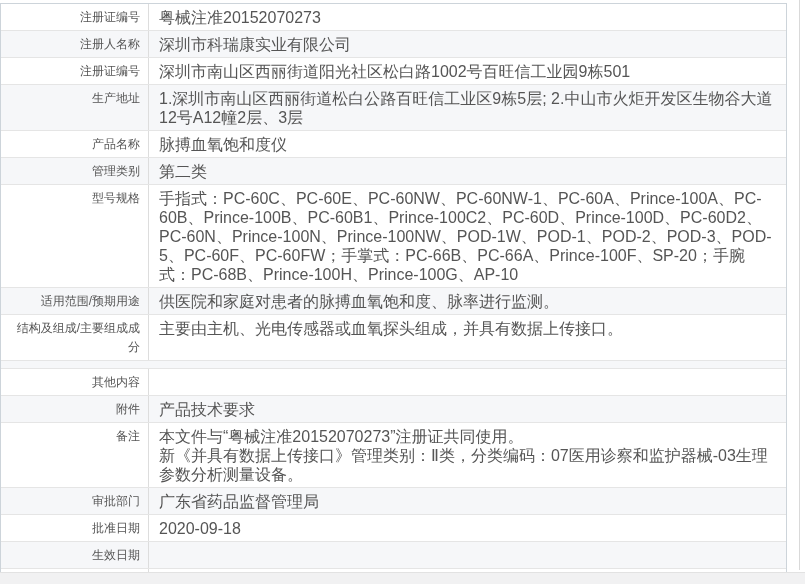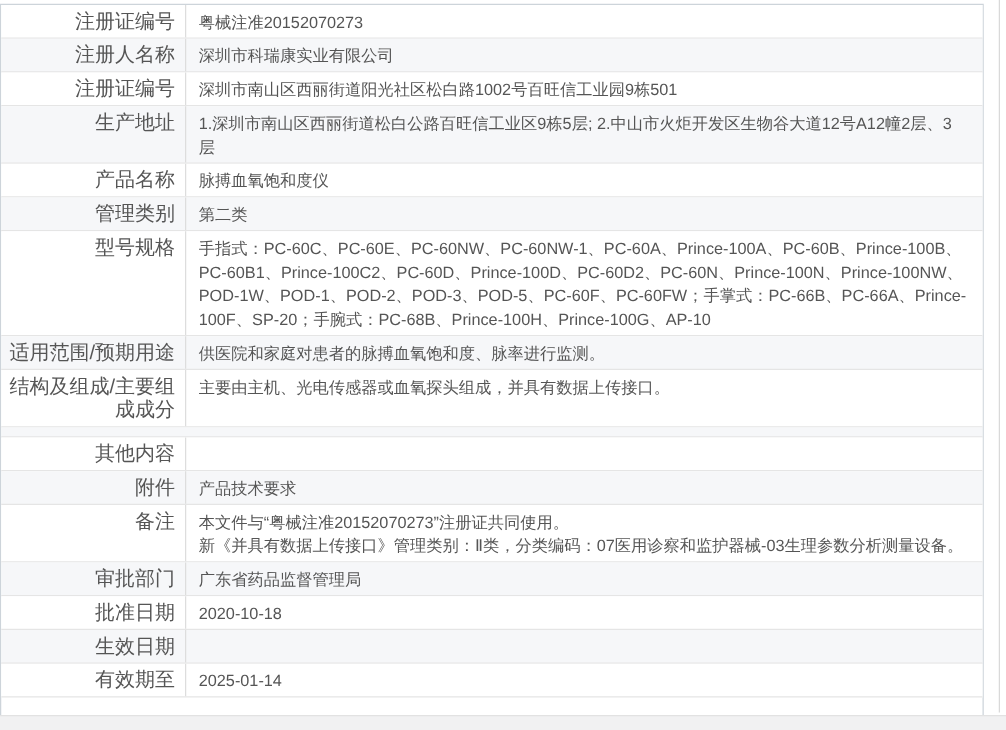--- a/index.html
+++ b/index.html
@@ -30,34 +30,34 @@
     background: #ffffff;
   }
   .row:last-child { border-bottom: none; margin-top: 48px; }
   .row:nth-child(even) { background: #f6f7f9; }
   .cell-label {
     flex: none;
     width: 148px;
     box-sizing: border-box;
     text-align: right;
     padding: 4px 8px 3px 4px;
-    font-size: 16px;
+    font-size: 12px;
     line-height: 19px;
     color: #555555;
     border-right: 1px solid #dddddd;
     display: flex;
     justify-content: flex-end;
     align-items: flex-start;
   }
   .cell-label .label-inner { display: inline-block; }
   .cell-value {
     flex: 1;
     box-sizing: border-box;
     padding: 4px 12px 3px 10px;
-    font-size: 13px;
+    font-size: 16px;
     line-height: 19px;
     color: #555555;
     white-space: pre-line;
     word-break: break-word;
   }
   .page-footer-strip {
     position: absolute;
     left: 0;
     top: 572px;
     width: 805px;
@@ -174,21 +174,21 @@
       <div class="cell-label">
           <span class="label-inner">审批部门</span>
         </div>
       <div class="cell-value">广东省药品监督管理局</div>
     </div>
 
     <div class="row">
       <div class="cell-label">
           <span class="label-inner">批准日期</span>
         </div>
-      <div class="cell-value">2020-10-18</div>
+      <div class="cell-value">2020-09-18</div>
     </div>
 
     <div class="row">
       <div class="cell-label">
           <span class="label-inner">生效日期</span>
         </div>
       <div class="cell-value"></div>
     </div>
 
     <div class="row">

